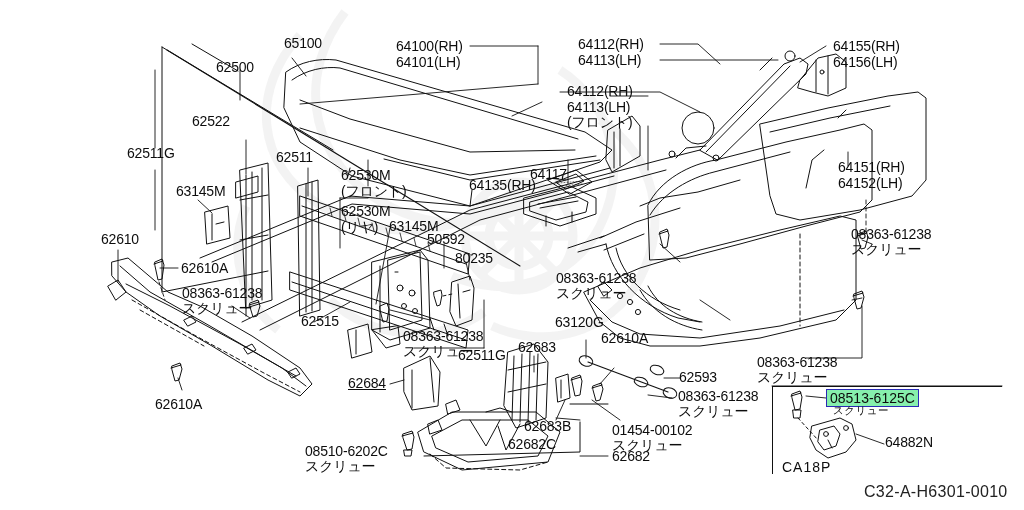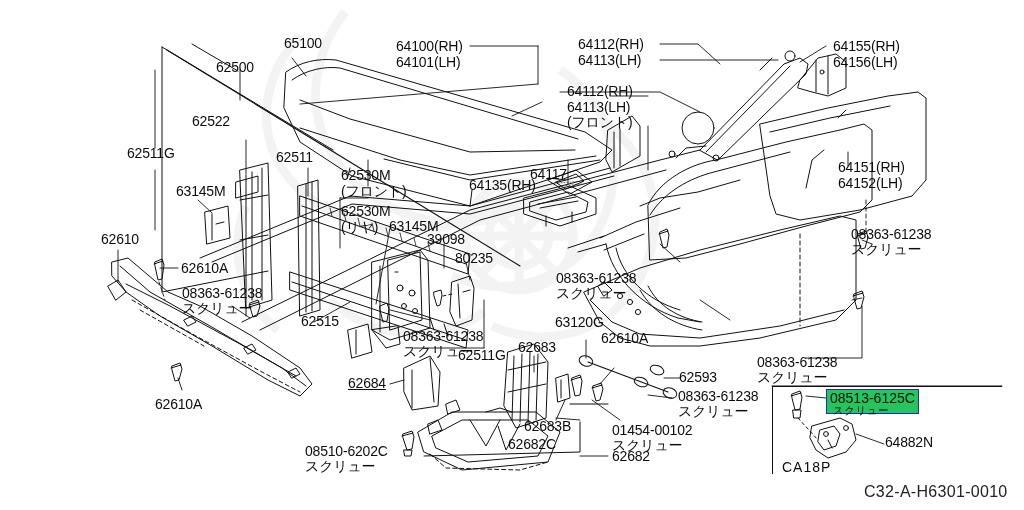--- a/index.html
+++ b/index.html
@@ -21,23 +21,23 @@
     line-height:15px;
     letter-spacing:-0.2px;
     white-space:nowrap;
     color:#0d0d0d;
   }
   .lbl.jp{font-size:10.5px;line-height:11px;letter-spacing:0.5px;}
   .lbl.two{line-height:15.5px;}
   .lbl.footer{font-size:16px;letter-spacing:0.3px;color:#222;}
   .hl{
     position:absolute;
-    background:#22c55e;
+    background:#86efac;
     border:1.5px solid #2a2ab4;
-    padding:1px 3px 7px 3px;
+    padding:1px 3px 0 3px;
     font-size:14px;
     line-height:15px;
     white-space:nowrap;
     color:#0b0b0b;
     box-sizing:border-box;
   }
   .boxframe{position:absolute;border:1.4px solid #111;box-sizing:border-box;}
 </style>
 </head>
 <body>
@@ -407,21 +407,21 @@
     <div class="lbl" style="left:272px;top:36px;margin-left:12px;">65100</div>
     <div class="lbl" style="left:216px;top:60px;">62500</div>
     <div class="lbl" style="left:192px;top:114px;text-align:right;">62522</div>
     <div class="lbl" style="left:127px;top:146px;">62511G</div>
     <div class="lbl" style="left:276px;top:150px;">62511</div>
     <div class="lbl" style="left:176px;top:184px;">63145M</div>
     <div class="lbl" style="left:101px;top:232px;">62610</div>
     <div class="lbl" style="left:181px;top:261px;">62610A</div>
     <div class="lbl" style="left:155px;top:397px;">62610A</div>
     <div class="lbl" style="left:301px;top:314px;">62515</div>
-    <div class="lbl" style="left:427px;top:232px;">39098</div>
+    <div class="lbl" style="left:427px;top:232px;">50592</div>
     <div class="lbl" style="left:455px;top:251px;">80235</div>
     <div class="lbl" style="left:389px;top:219px;">63145M</div>
     <div class="lbl" style="left:458px;top:348px;">62511G</div>
     <div class="lbl" style="left:348px;top:376px;text-decoration:underline;">62684</div>
     <div class="lbl" style="left:518px;top:340px;">62683</div>
     <div class="lbl" style="left:524px;top:419px;">62683B</div>
     <div class="lbl" style="left:508px;top:437px;">62682C</div>
     <div class="lbl" style="left:612px;top:449px;">62682</div>
     <div class="lbl" style="left:679px;top:370px;">62593</div>
     <div class="lbl" style="left:555px;top:315px;">63120G</div>

